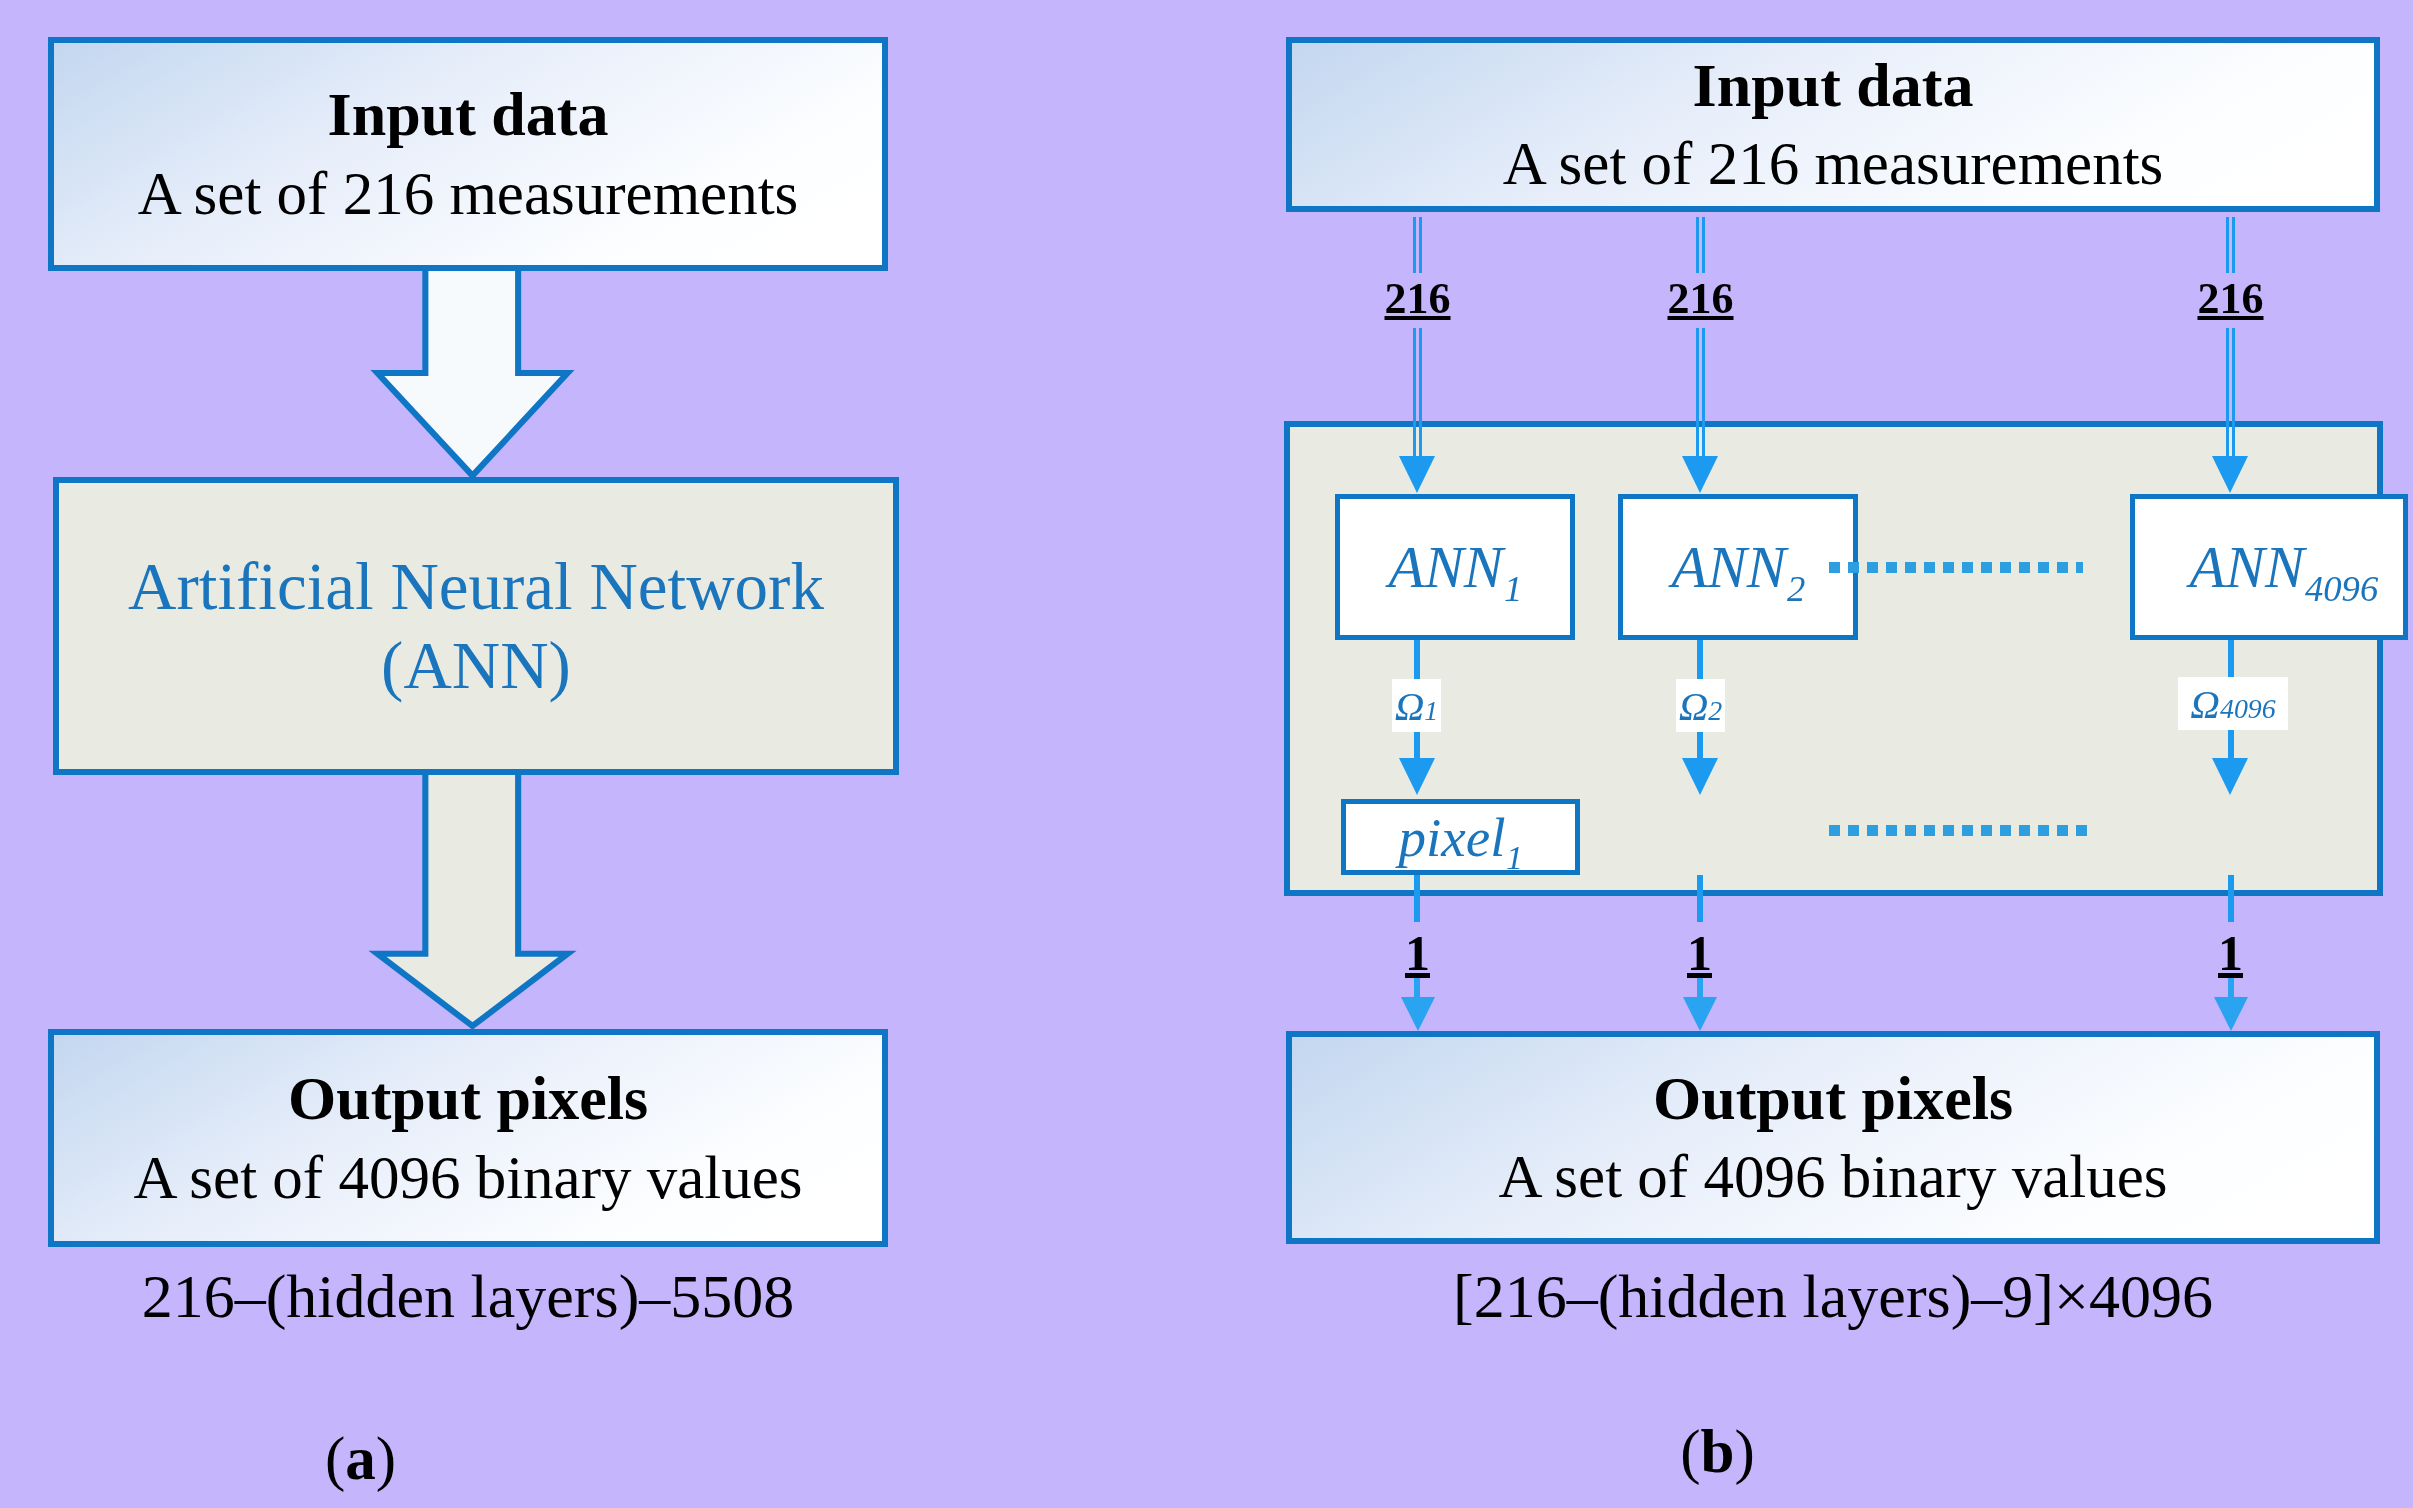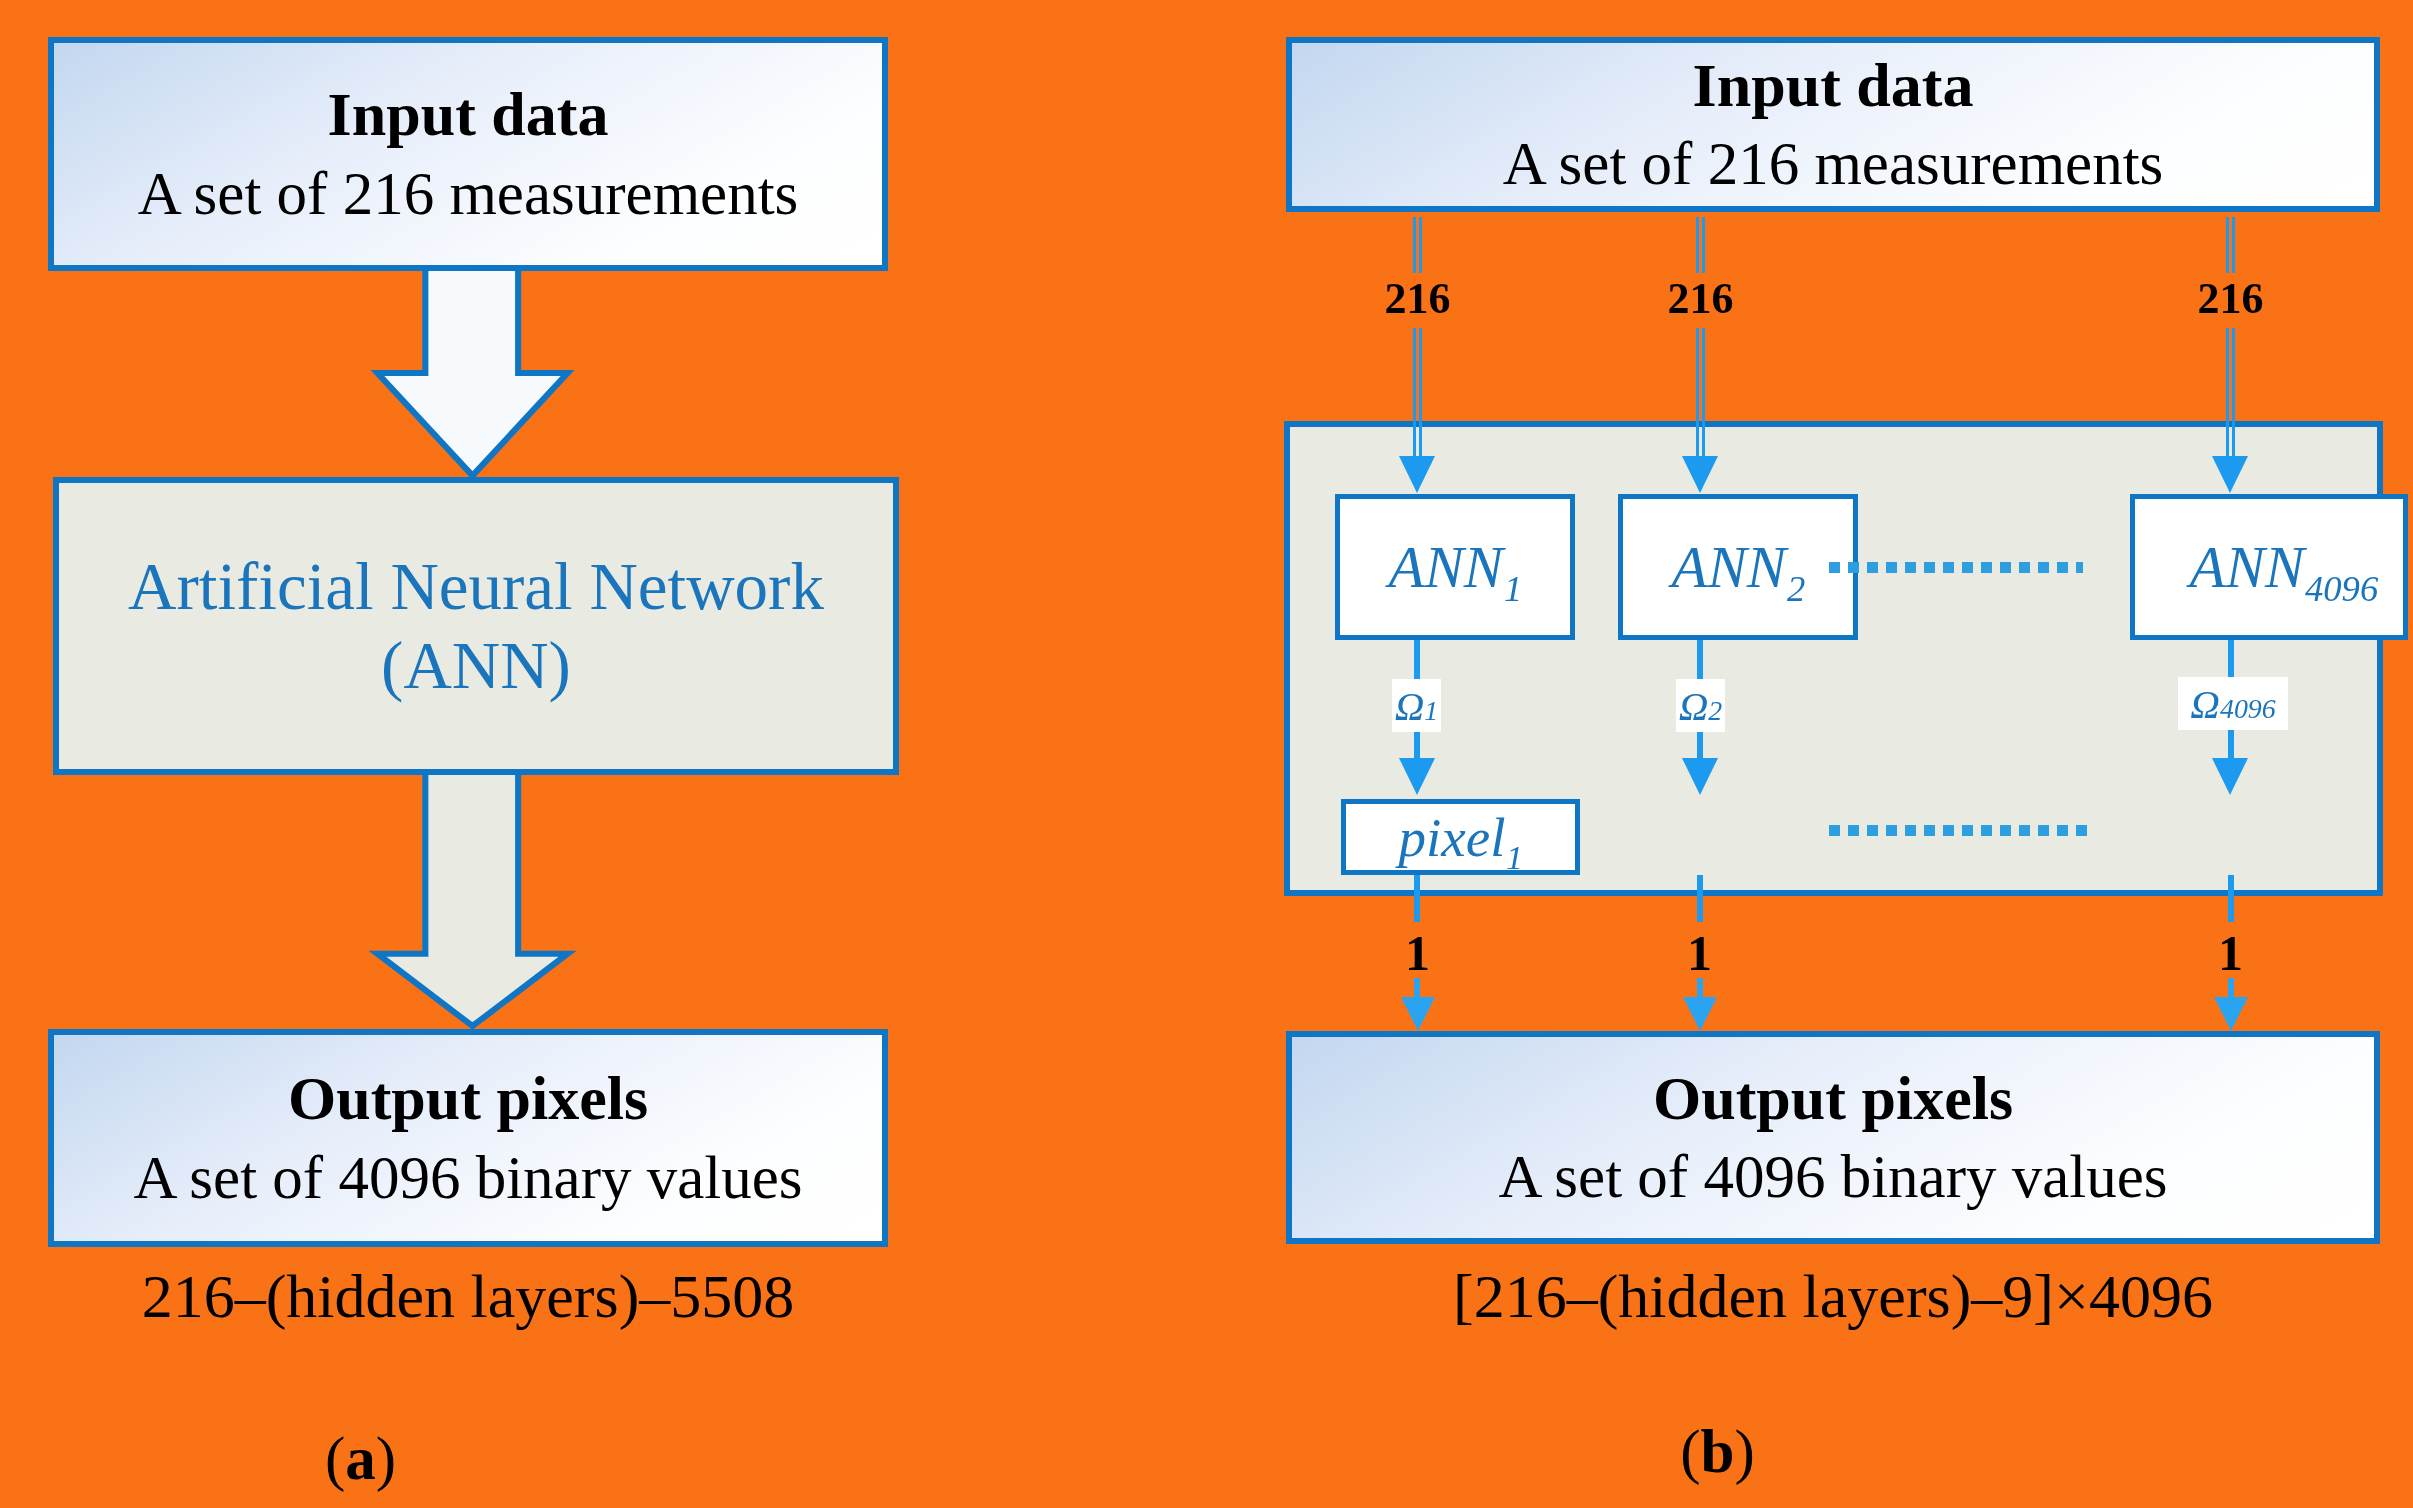--- a/index.html
+++ b/index.html
@@ -7,21 +7,21 @@
     --connector_blue:#1b9af0;
     --light_arrow_blue:#2aa3f0;
     --ann_text_blue:#1b75bc;
     --gray_fill:#e9ebe3;
     --gradient_blue:#c3d7f0;
     --dotted_blue:#2d9fe0;
     --text_black:#000000;
   }
   html,body{margin:0;padding:0;background:#ffffff;}
   .page{
-    position:relative;width:2413px;height:1509px;background:#f97316;overflow:hidden;
+    position:relative;width:2413px;height:1509px;background:#c4b5fd;overflow:hidden;
     font-family:"Liberation Serif","DejaVu Serif",serif;color:var(--text_black);
   }
   .abs{position:absolute;box-sizing:border-box;}
   
   .gradbox{
     border:6.1px solid var(--box_border);
     background:linear-gradient(150deg,var(--gradient_blue) 0%,#e7eefa 38%,#fdfeff 78%,#ffffff 100%);
     display:flex;flex-direction:column;align-items:center;justify-content:center;
     text-align:center;z-index:2;
   }
@@ -44,21 +44,21 @@
   }
   .boxtitle{font-size:62px;font-weight:bold;line-height:1.28;white-space:nowrap;}
   .boxsub{font-size:61px;line-height:1.28;white-space:nowrap;}
   .annline{font-size:67px;font-weight:normal;color:var(--ann_text_blue);line-height:1.18;white-space:nowrap;}
   .unittext{font-style:italic;color:var(--ann_text_blue);font-size:59px;white-space:nowrap;}
   .pixeltext{font-size:55px;}
   .unittext sub{font-size:0.62em;line-height:0;position:relative;top:0.05em;left:0.02em;}
   .formula{font-size:62px;text-align:center;white-space:nowrap;z-index:2;}
   .caption{font-size:61px;text-align:center;z-index:2;}
   .caption b{font-weight:bold;}
-  .numlabel{font-weight:bold;text-align:center;z-index:4;white-space:nowrap;}
+  .numlabel{font-weight:bold;text-align:center;z-index:4;white-space:nowrap;text-decoration:underline;}
   .lbl216{font-size:44px;}
   .lbl1{font-size:50px;}
   
   .dblline{
     width:9.1px;border-left:3px solid var(--connector_blue);
     border-right:3px solid var(--connector_blue);background:transparent;z-index:4;
   }
   .thinline{width:6.1px;background:var(--connector_blue);z-index:4;}
   .tri{
     width:0;height:0;z-index:4;

